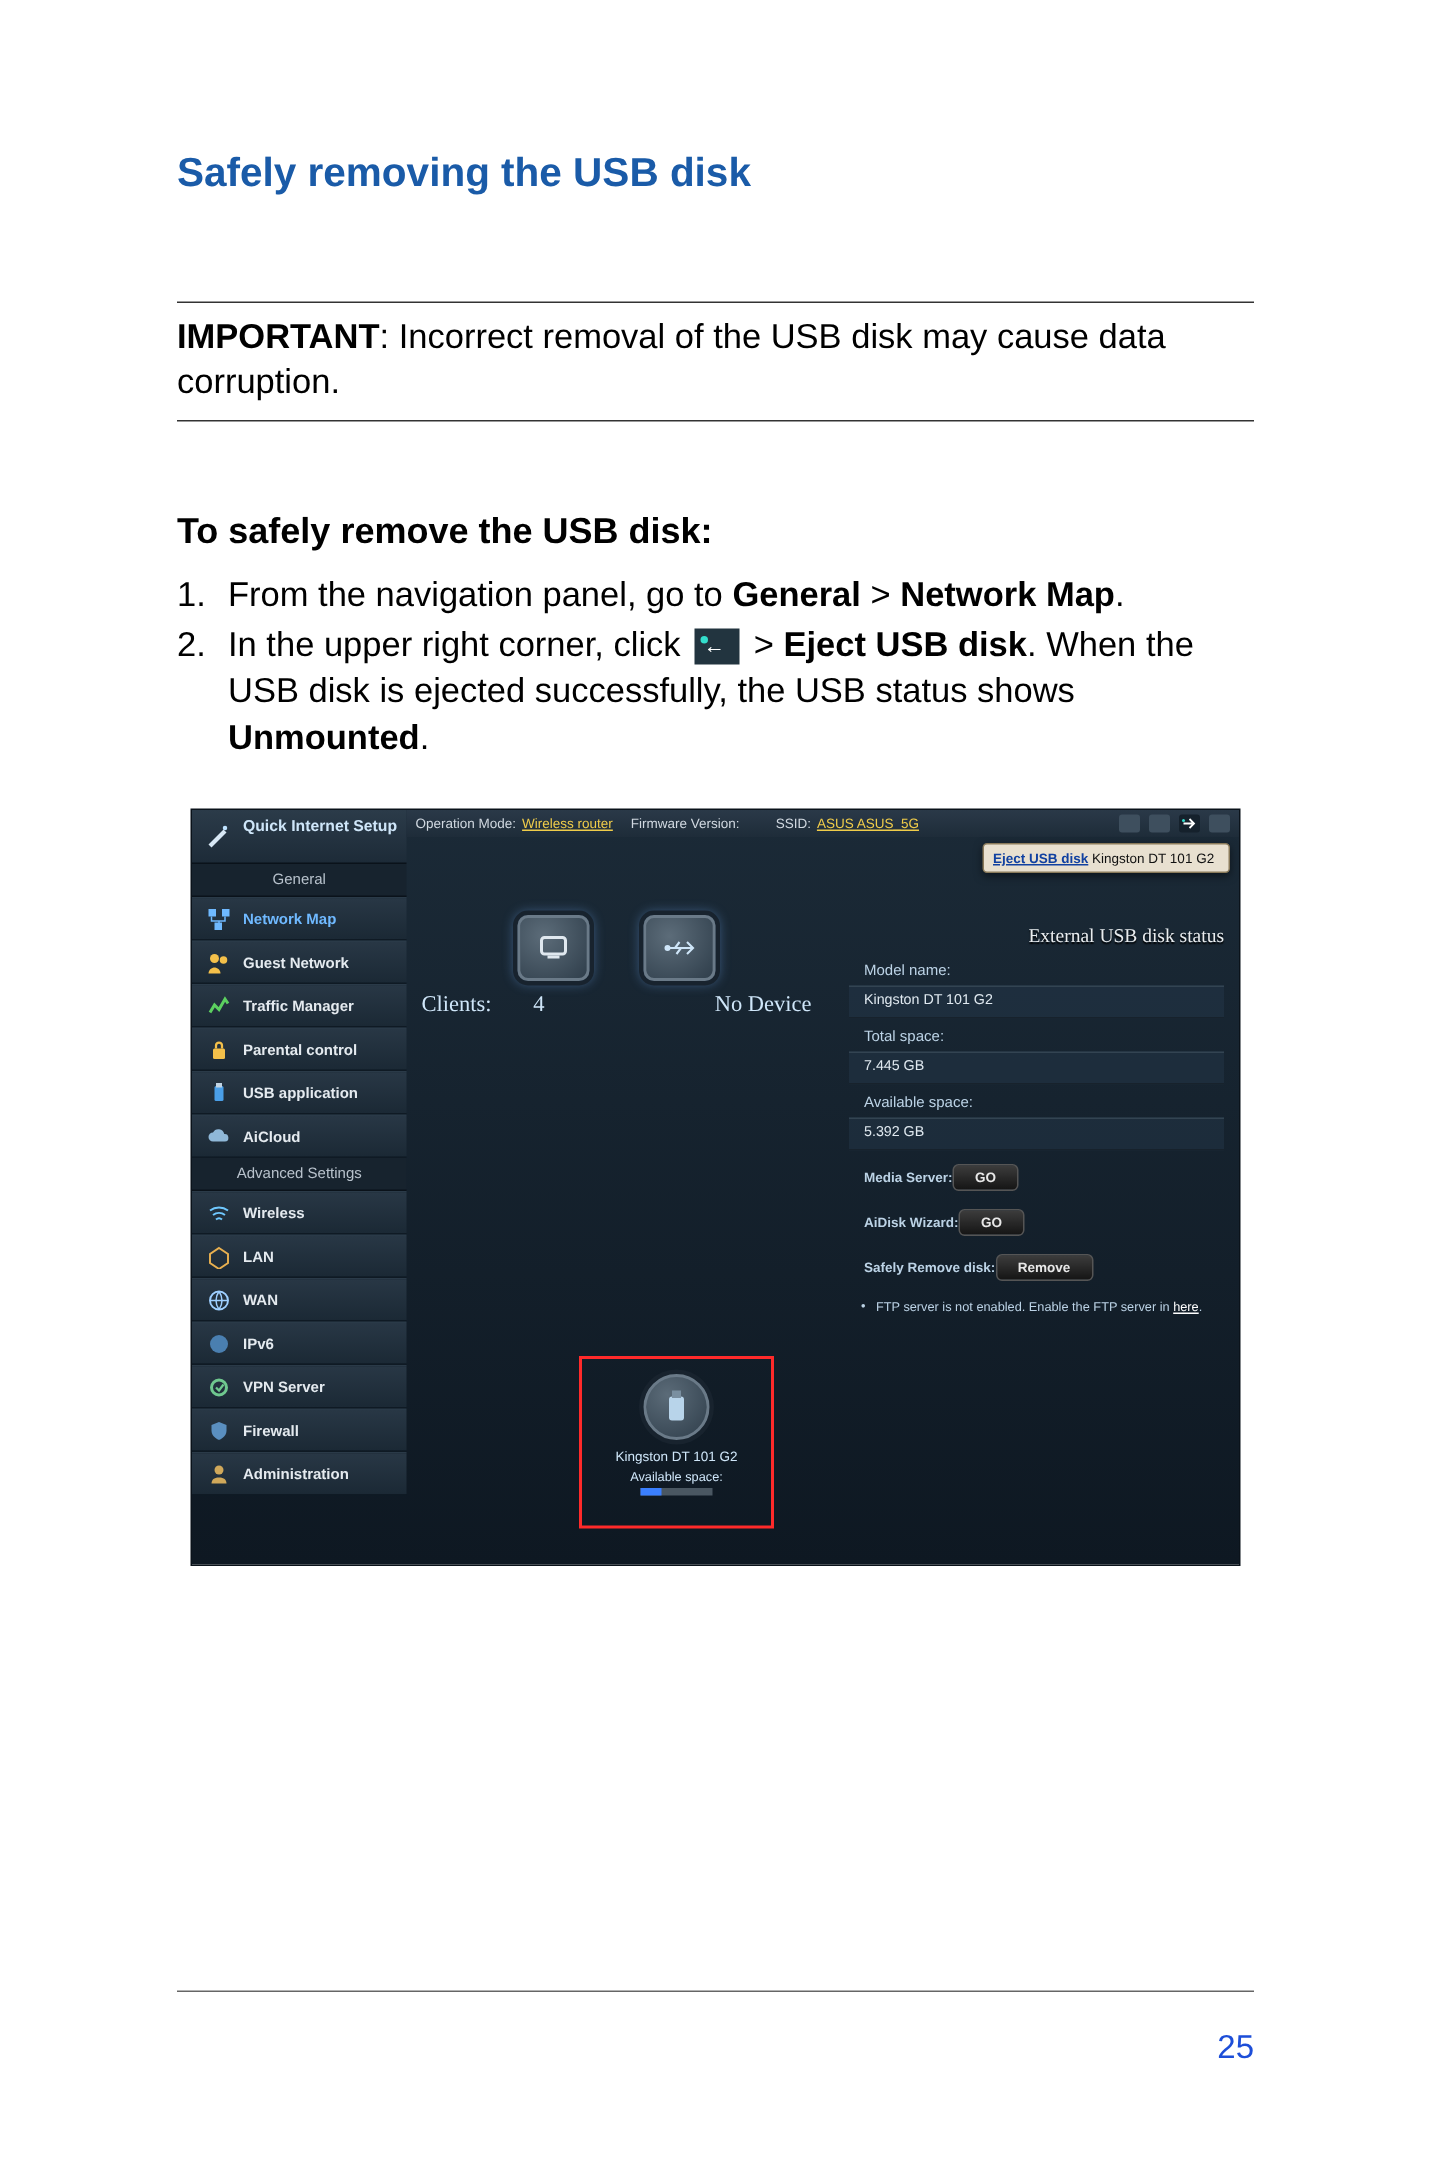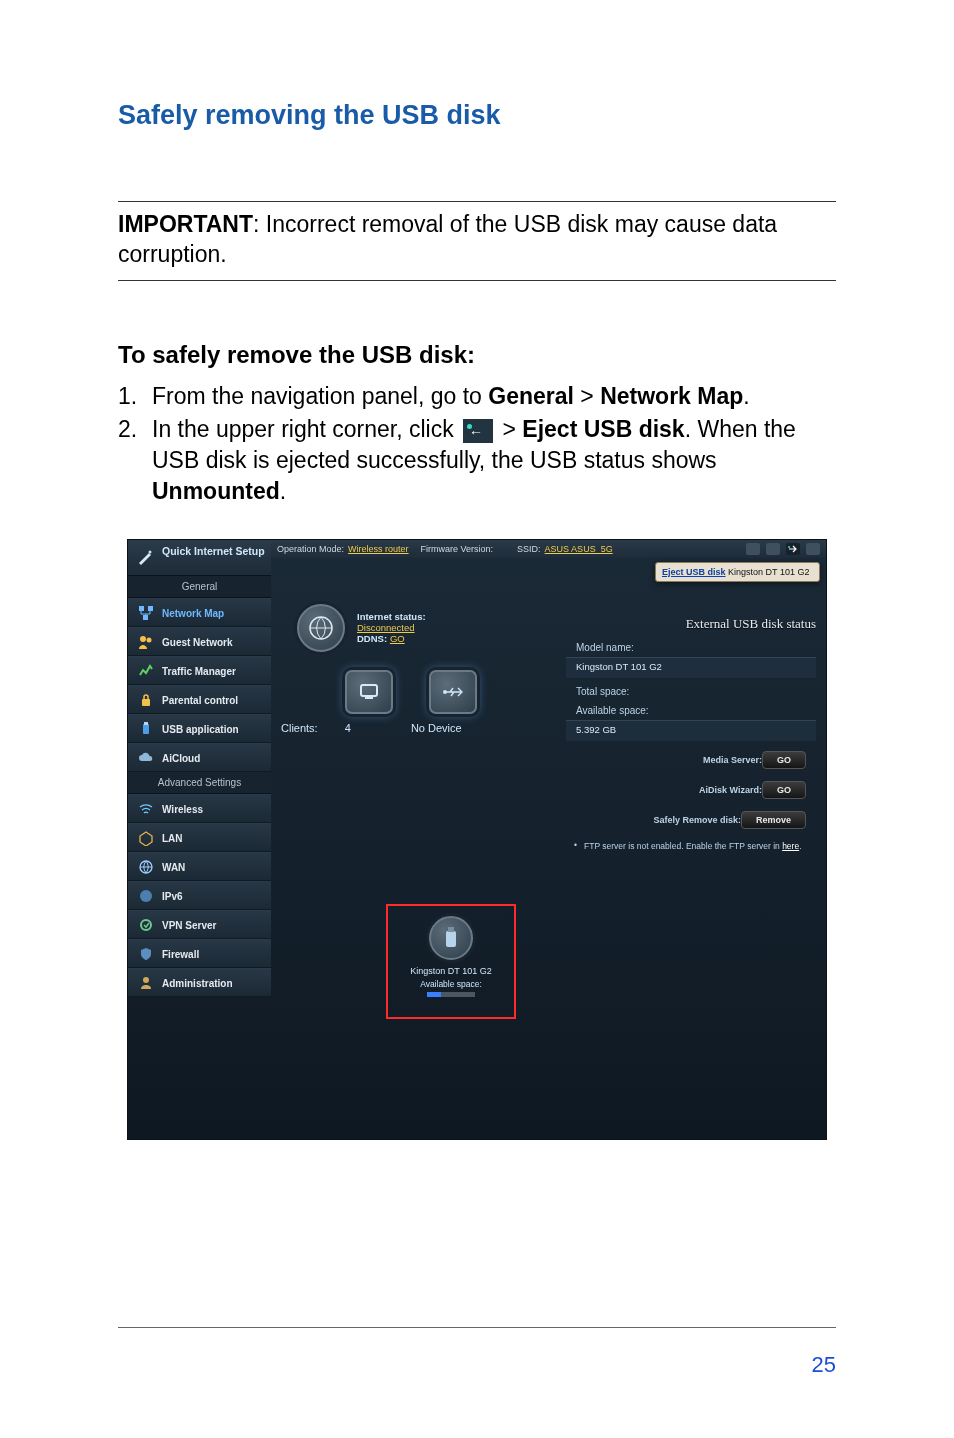--- a/index.html
+++ b/index.html
@@ -9,21 +9,21 @@
   .important-box p { font-size: 23px; line-height: 1.3; color: #000; }
   .important-box strong { font-weight: bold; }
   .sub-heading { font-size: 24px; font-weight: bold; margin-bottom: 12px; color: #000; }
   .steps { font-size: 23px; line-height: 1.35; color: #000; }
   .steps .row { display: flex; margin-bottom: 2px; }
   .steps .num { width: 34px; flex-shrink: 0; }
   .steps .body { flex: 1; }
   .usb-icon-inline { display: inline-block; width: 30px; height: 24px; background: #22343f; vertical-align: middle; position: relative; margin: 0 3px; }
   .usb-icon-inline::before { content: "←"; color: #fff; position: absolute; left: 6px; top: 2px; font-size: 14px; }
   .usb-icon-inline::after { content: ""; position: absolute; width: 5px; height: 5px; background: #3dc; border-radius: 50%; left: 4px; top: 5px; }
-  .screenshot { margin: 32px auto 0 auto; width: 700px; height: 601px; background: linear-gradient(180deg,#1b2a37 0%,#0e1822 100%); position: relative; font-size: 10px; color: #cdd6de; border: 1px solid #0a121a; }
+  .screenshot { margin: 32px auto 0 auto; width: 700px; height: 505px; background: linear-gradient(180deg,#1b2a37 0%,#0e1822 100%); position: relative; font-size: 10px; color: #cdd6de; border: 1px solid #0a121a; }
   .sidebar { position: absolute; left: 0; top: 0; width: 143px; height: 100%; }
   .side-item { height: 29px; line-height: 29px; padding-left: 34px; color: #e4eaef; font-weight: bold; font-size: 10px; border-bottom: 1px solid #0f1a24; border-top: 1px solid #2a3a48; position: relative; background: linear-gradient(#283745,#1b2935); cursor: pointer; }
   .side-item.active { color: #6fb9ff; }
   .side-item .ico { position: absolute; left: 10px; top: 6px; width: 16px; height: 16px; }
   .side-section { height: 22px; line-height: 22px; text-align: center; color: #b8c2cc; font-size: 10px; background: #17232e; border-bottom: 1px solid #0a121a; }
   .qis { height: 36px; line-height: 14px; padding: 4px 0 0 34px; color: #cfe6f9; font-weight: bold; font-size: 10.5px; background: linear-gradient(#2b3b49,#1d2b38); border-bottom: 1px solid #0a121a; position: relative; }
   .qis .ico { position: absolute; left: 8px; top: 8px; width: 18px; height: 18px; }
   .topbar { position: absolute; left: 143px; top: 0; right: 0; height: 18px; color: #cfd8e0; font-size: 9px; padding: 0 6px; display: flex; align-items: center; background: linear-gradient(#2a3948,#1e2c39); }
   .topbar .k { color: #d0d8e0; margin-right: 4px; }
   .topbar .v { color: #f0cc4a; text-decoration: underline; margin-right: 12px; }
@@ -33,34 +33,34 @@
   .eject-pop { position: absolute; right: 6px; top: 22px; width: 165px; background: #e8e0d0; border: 1px solid #8a7a5a; border-radius: 3px; padding: 4px 6px; font-size: 9px; color: #111; box-shadow: 0 2px 6px rgba(0,0,0,.5); }
   .eject-pop a { color: #1040a0; text-decoration: underline; font-weight: bold; }
   .main-area { position: absolute; left: 143px; top: 18px; right: 0; bottom: 0; padding: 28px 10px 10px 10px; }
   .center-col { position: absolute; left: 10px; top: 46px; width: 260px; }
   .circle { width: 48px; height: 48px; border-radius: 50%; background: radial-gradient(circle at 35% 30%, #5b6b78, #2f3e4b); border: 2px solid #6a7a88; box-shadow: 0 0 0 3px #18232e; display: flex; align-items: center; justify-content: center; }
   .info-row { display: flex; align-items: center; gap: 12px; margin-bottom: 18px; padding-left: 16px; }
   .info-txt .lbl { color: #cfe6f9; font-size: 9.5px; font-weight: bold; }
   .info-txt .val { color: #f0cc4a; font-size: 9.5px; text-decoration: underline; }
   .two-box { display: flex; gap: 36px; justify-content: center; margin-top: 6px; }
   .sq { width: 48px; height: 44px; border-radius: 7px; background: radial-gradient(circle at 35% 30%,#5c6c79,#2f3e4b); border: 2px solid #6a7a88; box-shadow: 0 0 0 3px #18232e, 0 0 8px 2px rgba(120,180,255,.4); display: flex; align-items: center; justify-content: center; }
-  .two-lbl { display: flex; gap: 36px; justify-content: flex-start; margin-top: 8px; font-size: 11px; }
+  .two-lbl { display: flex; gap: 36px; justify-content: space-between; margin-top: 8px; font-size: 15px; font-family: Liberation Serif, serif; }
   .two-lbl span:first-child { color: #cfe6f9; }
   .two-lbl .n { color: #3fc8ff; }
   .two-lbl span:last-child { color: #cfe6f9; margin-left: 24px; }
   .red-box { position: absolute; left: 115px; top: 346px; width: 130px; height: 115px; border: 2px solid #ff2a2a; display: flex; flex-direction: column; align-items: center; justify-content: flex-start; padding-top: 10px; }
   .red-box .lbl1 { color: #cfe6f9; font-size: 9px; margin-top: 6px; }
   .red-box .lbl2 { color: #cfe6f9; font-size: 8.5px; margin-top: 3px; }
   .red-box .bar { width: 48px; height: 5px; background: #4a5762; margin-top: 3px; position: relative; }
   .red-box .bar::before { content:""; position:absolute; left:0; top:0; height:100%; width: 30%; background:#3a7fff; }
   .right-panel { position: absolute; right: 10px; top: 56px; width: 250px; }
   .ext-hdr { text-align: right; color: #e8ecef; font-family: Georgia, serif; font-size: 13px; padding: 2px 0 6px 0; text-shadow: 0 1px 1px #000; }
   .rp-row { padding: 4px 10px; font-size: 10px; color: #bcd3e6; font-weight: normal; }
   .rp-val { padding: 3px 10px 6px 10px; font-size: 9.5px; color: #dfe8ef; background: rgba(40,60,80,.4); border-top: 1px solid #334452; border-bottom: 1px solid #17222c; margin-bottom: 3px; }
-  .rp-line { display: flex; justify-content: flex-end; align-items: center; padding: 6px 10px; font-size: 9px; color: #bcd3e6; font-weight: bold; }
+  .rp-line { display: flex; justify-content: flex-start; align-items: center; padding: 6px 10px; font-size: 9px; color: #bcd3e6; font-weight: bold; }
   .btn { background: linear-gradient(#3c3c3c,#151515); color: #e8e8e8; font-size: 9px; font-weight: bold; border: 1px solid #555; border-radius: 4px; padding: 3px 14px; cursor: pointer; }
   .note { font-size: 8.5px; color: #bcd3e6; padding: 6px 10px 0 18px; position: relative; }
   .note::before { content: "•"; position: absolute; left: 8px; top: 5px; }
   .note a { color: #fff; text-decoration: underline; }
   .page-num { position: absolute; bottom: 60px; right: 118px; font-size: 22px; color: #1d4ed8; }
   .hr-bottom { position: absolute; bottom: 110px; left: 118px; right: 118px; border-top: 1px solid #666; }
   svg { display: block; }
 </style>
 </head>
 <body>
@@ -172,33 +172,20 @@
     </div>
   </div>
 
   <div class="eject-pop">
     <a>Eject USB disk</a>
     <span> </span><span>Kingston DT 101 G2</span>
   </div>
 
   <div class="main-area">
     <div class="center-col">
-      <div class="info-row">
-        <div class="circle">
-            <svg width="26" height="26" viewBox="0 0 26 26">
-              <circle cx="13" cy="13" r="11" stroke="#e0e8ef" fill="none" stroke-width="1.5"></circle>
-              <path d="M2 13h22M13 2a16 16 0 010 22M13 2a16 16 0 000 22" stroke="#e0e8ef" fill="none"></path>
-            </svg>
-          </div>
-        <div class="info-txt">
-          <div class="lbl">Internet status:</div>
-          <div class="val">Disconnected</div>
-          <div><span class="lbl">DDNS:</span> <span class="val">GO</span></div>
-        </div>
-      </div>
       <div class="two-box">
         <div class="sq">
             <svg width="24" height="20" viewBox="0 0 24 20">
               <rect x="4" y="3" width="16" height="11" rx="2" stroke="#e0e8ef" fill="none" stroke-width="2"></rect>
               <rect x="8" y="15" width="8" height="2" fill="#e0e8ef"></rect>
             </svg>
           </div>
         <div class="sq">
             <svg width="26" height="18" viewBox="0 0 26 18">
               <circle cx="5" cy="9" r="2" fill="#cfe6f9"></circle>
@@ -222,20 +209,21 @@
       <div class="lbl1">Kingston DT 101 G2</div>
       <div class="lbl2">Available space:</div>
       <div class="bar"></div>
     </div>
 
     <div class="right-panel">
       <div class="ext-hdr">External USB disk status</div>
       <div class="rp-row">Model name:</div>
       <div class="rp-val">Kingston DT 101 G2</div>
       <div class="rp-row">Total space:</div>
+      <div class="rp-val">7.445 GB</div>
       <div class="rp-row">Available space:</div>
       <div class="rp-val">5.392 GB</div>
       <div class="rp-line">
         <span>Media Server:</span>
         <button class="btn">GO</button>
       </div>
       <div class="rp-line">
         <span>AiDisk Wizard:</span>
         <button class="btn">GO</button>
       </div>

